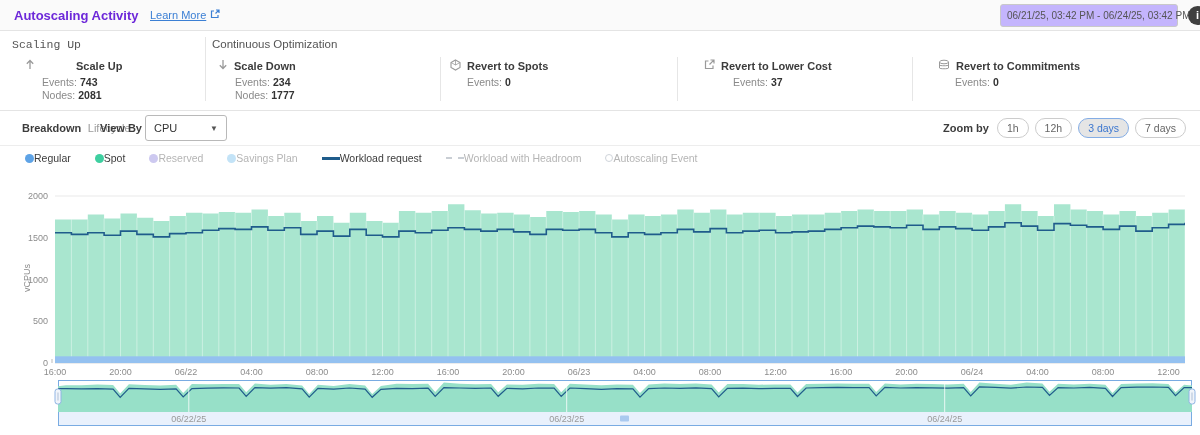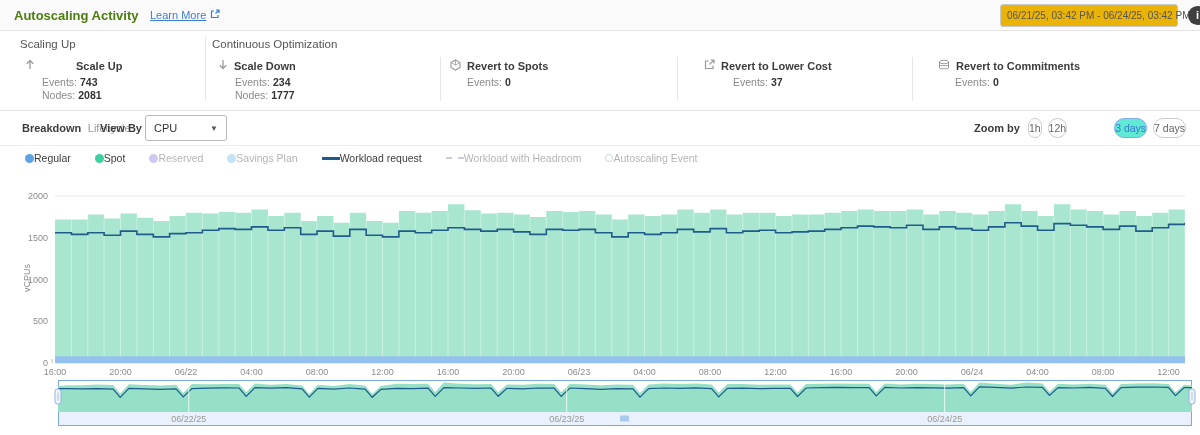--- a/index.html
+++ b/index.html
@@ -2,24 +2,24 @@
 <html><head>
 <meta charset="utf-8">
 <style>
   * { box-sizing: border-box; margin: 0; padding: 0; }
   html,body { width:1200px; height:435px; overflow:hidden; background:#fff;
     font-family:"Liberation Sans", sans-serif; color:#3c3c3c; position:relative; }
 
   
   .header { position:absolute; left:0; top:0; width:1200px; height:31px;
     background:#fafafa; border-bottom:1px solid #e4e4e4; }
-  .page-title { position:absolute; left:14px; top:8px; font-size:13px; font-weight:bold; color:#4d7c0f; }
+  .page-title { position:absolute; left:14px; top:8px; font-size:13px; font-weight:bold; color:#6d28d9; }
   .learn-more { position:absolute; left:150px; top:9px; font-size:11px; color:#3b7fd4;
     text-decoration:underline; cursor:pointer; display:flex; align-items:center; gap:4px; }
-  .date-input { position:absolute; right:22px; top:4px; width:178px; height:23px; background:#eab308;
+  .date-input { position:absolute; right:22px; top:4px; width:178px; height:23px; background:#c4b5fd;
     border:1px solid #c9c9c9; border-radius:3px; display:flex; align-items:center;
     padding:0 6px; gap:5px; cursor:pointer; }
   .date-text { font-size:10px; color:#555; white-space:nowrap; }
   .info-circle { position:absolute; right:-7px; top:6px; width:19px; height:19px; border-radius:50%;
     background:#3f3f3f; color:#fff; font-size:11px; font-weight:bold; text-align:center;
     line-height:19px; cursor:pointer; }
 
   
   .stats-band { position:absolute; left:0; top:31px; width:1200px; height:80px;
     background:#fff; border-bottom:1px solid #e4e4e4; }
@@ -37,22 +37,22 @@
   .tab.active { font-weight:bold; color:#3c3c3c; }
   .tab.inactive { color:#9a9a9a; }
   .viewby-label { position:absolute; left:100px; top:11px; font-size:11px; font-weight:bold; color:#3c3c3c; }
   .select-box { position:absolute; left:145px; top:4px; width:82px; height:26px; background:#fff;
     border:1px solid #b9b9b9; border-radius:3px; font-size:11px; color:#333;
     display:flex; align-items:center; padding:0 8px; cursor:pointer;gap:25px; }
   .select-box .chev { margin-left:auto; font-size:8px; color:#555; }
   .zoom-group { position:absolute; right:14px; top:7px; display:flex; align-items:center; gap:6px; }
   .zoom-label { font-size:11px; font-weight:bold; color:#3c3c3c; margin-right:2px; }
   .pill { height:20px; border:1px solid #cccccc; border-radius:11px; background:#fff;
-    font-size:10.5px; color:#666; padding:0 0; line-height:18px; cursor:pointer; white-space:nowrap; }
-  .pill.selected { background:#5eead4; border-color:#84ade5; color:#3b76cf;margin-left:41px; }
+    font-size:10.5px; color:#666; padding:0 9px; line-height:18px; cursor:pointer; white-space:nowrap; }
+  .pill.selected { background:#e5e5e5; border-color:#84ade5; color:#3b76cf; }
 
   
   .legend-row { position:absolute; left:25px; top:152px; display:flex; align-items:center; gap:24px; }
   .legend-item { display:flex; align-items:center; font-size:10.5px; cursor:pointer; }
   .legend-item.active { color:#3c3c3c; }
   .legend-item.inactive { color:#b5b5b5; }
   .sw-dot { width:9px; height:9px; border-radius:50%; display:inline-block; }
   .sw-line { width:18px; height:3px; display:inline-block; }
   .sw-dash { width:18px; height:0; border-top:2px dashed #c9ced4; display:inline-block; }
   .sw-ring { width:8px; height:8px; border-radius:50%; border:1.5px solid #cfd4da; background:#fff; display:inline-block; }
@@ -81,21 +81,21 @@
       <svg width="13" height="13" viewBox="0 0 13 13">
           <rect x="1.5" y="2.5" width="10" height="9" rx="1" fill="none" stroke="#555" stroke-width="1.1"></rect>
           <path d="M4 0.5 V3 M9 0.5 V3 M1.5 5 H11.5" stroke="#555" stroke-width="1.1" fill="none"></path>
         </svg>
     </span>
   </div>
   <div class="info-circle">i</div>
 </div>
 
 <div class="stats-band">
-    <div class="group-title" style="left: 20px;">Scaling Up</div>
+    <div class="group-title" style="left: 12px; font-family: Liberation Mono, monospace;">Scaling Up</div>
     <div class="stat-item-label" style="left: 25px; gap: 41px;">
       <span><svg width="10" height="11" viewBox="0 0 10 11">
           <path d="M5 10 V2 M1.8 4.8 L5 1.5 L8.2 4.8" fill="none" stroke="#9a9a9a" stroke-width="1.3"></path>
         </svg></span>
       <span>Scale Up</span>
     </div>
     <div class="metric" style="left: 42px; top: 45px;"><span>Events:</span><b>743</b></div>
     <div class="metric" style="left: 42px; top: 58px;"><span>Nodes:</span><b>2081</b></div>
     <div class="group-title" style="left: 212px;">Continuous Optimization</div>
     <div class="stat-item-label" style="left: 218px;">

